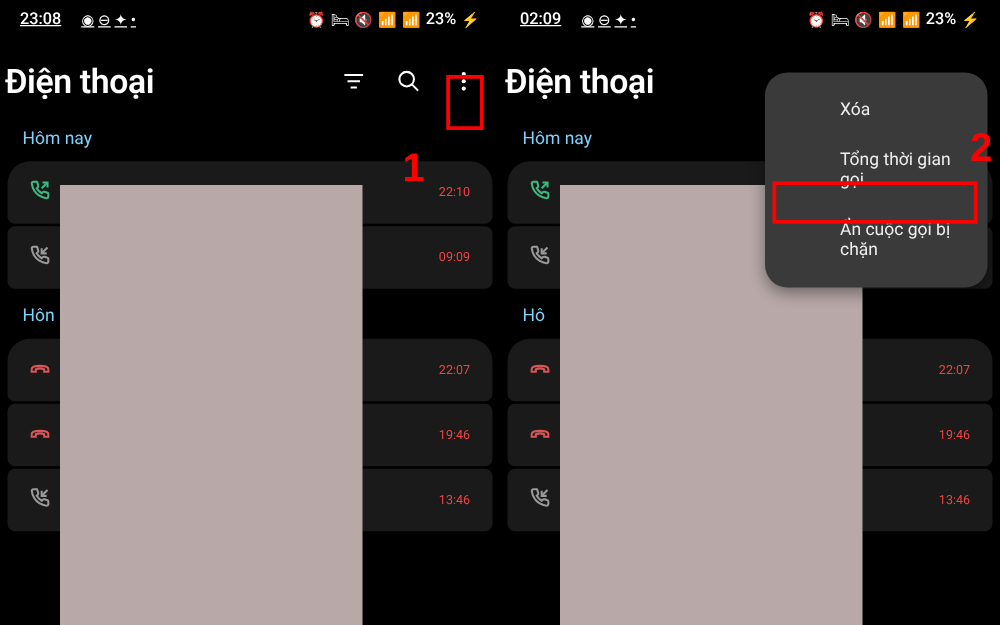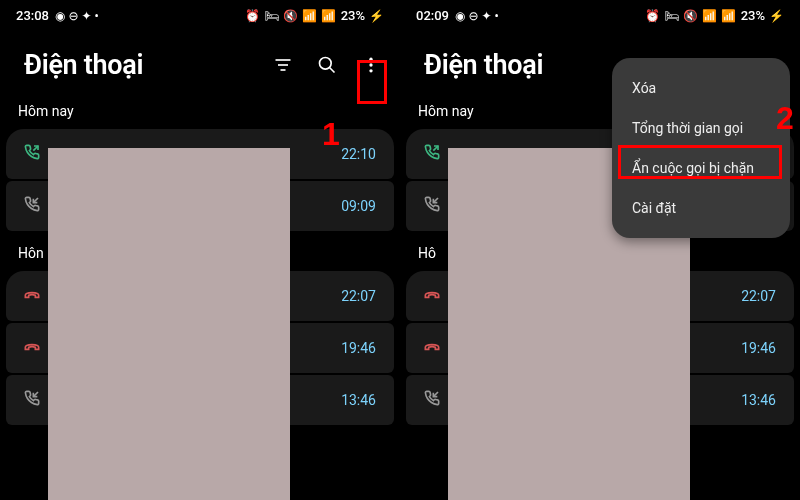--- a/index.html
+++ b/index.html
@@ -1,43 +1,43 @@
 <!DOCTYPE html>
 <html><head>
   <meta charset="utf-8">
   <style>
     * { margin: 0; padding: 0; box-sizing: border-box; font-family: -apple-system, BlinkMacSystemFont, 'Segoe UI', Roboto, sans-serif; }
     body { background: #000; width: 800px; height: 500px; display: flex; overflow: hidden; }
     .phone { width: 400px; height: 500px; background: #000; position: relative; color: #fff; }
     
     .status-bar { display: flex; justify-content: space-between; align-items: center; padding: 8px 16px; font-size: 13px; font-weight: 500; }
-    .status-left { display: flex; align-items: center; gap: 6px; }
+    .status-left { display: flex; align-items: center; gap: 16px; text-decoration: underline; }
     .status-right { display: flex; align-items: center; gap: 4px; }
     .status-icon { font-size: 12px; }
     .status-icons-group { display: flex; align-items: center; gap: 3px; }
     
-    .header { display: flex; justify-content: space-between; align-items: center; padding: 18px 18px 14px 24px; }
+    .header { display: flex; justify-content: space-between; align-items: center; padding: 18px 18px 14px 4px; }
     .title { font-size: 27px; font-weight: 600; letter-spacing: -0.3px; }
     .header-actions { display: flex; align-items: center; gap: 22px; }
     .action-icon { width: 22px; height: 22px; display: flex; align-items: center; justify-content: center; cursor: pointer; }
     
-    .section-label { padding: 8px 18px; font-size: 14px; color: #ffffff; }
+    .section-label { padding: 8px 18px; font-size: 14px; color: #7dd3fc; }
     
     .call-list { }
     .call-row { background: #1a1a1a; display: flex; align-items: center; padding: 12px 18px; height: 50px; position: relative; border-radius: 6px; margin: 2px 6px; }
     .call-row:first-child { border-top-left-radius: 18px; border-top-right-radius: 18px; }
     .call-icon { width: 20px; margin-right: 8px; }
-    .call-time { margin-left: auto; font-size: 14px; color: #7dd3fc; }
+    .call-time { margin-left: auto; font-size: 10px; color: #ef4444; }
     
     .redact { position: absolute; background: #b8a8a8; z-index: 5; }
     .redact-1 { left: 48px; top: 148px; width: 242px; height: 352px; }
     .redact-2 { left: 448px; top: 148px; width: 242px; height: 352px; }
     
     .menu-overlay { position: absolute; right: 10px; top: 58px; background: #3a3a3a; border-radius: 18px; padding: 10px 0; width: 178px; z-index: 20; box-shadow: 0 4px 12px rgba(0,0,0,0.4); }
-    .menu-item { padding: 12px 20px; font-size: 14px; color: #eee; cursor: pointer; }
+    .menu-item { padding: 12px 20px; font-size: 14px; color: #eee; cursor: pointer; margin-left: 40px; }
     
     .annotation-box { position: absolute; border: 3px solid #ff0000; z-index: 25; }
     .annotation-num { position: absolute; color: #ff0000; font-size: 32px; font-weight: 900; font-family: 'Arial Black', sans-serif; z-index: 30; }
     
     .dots-svg { fill: #fff; }
     .call-out { color: #3db882; }
     .call-in { color: #999; }
     .call-miss { color: #d85555; }
   </style>
 </head>
@@ -230,18 +230,17 @@
       <span class="call-time">13:46</span>
     </div>
   </div>
 
   <div class="redact redact-2" style="left:48px;"></div>
 
   <div class="menu-overlay">
     <div class="menu-item">Xóa</div>
     <div class="menu-item">Tổng thời gian gọi</div>
     <div class="menu-item">Ẩn cuộc gọi bị chặn</div>
-    <div class="menu-item">Cài đặt</div>
   </div>
 
   <div class="annotation-box" style="left:218px; top:145px; width:164px; height:34px;"></div>
   <div class="annotation-num" style="left:376px; top:100px;">2</div>
 </div>
 
 </body></html>

